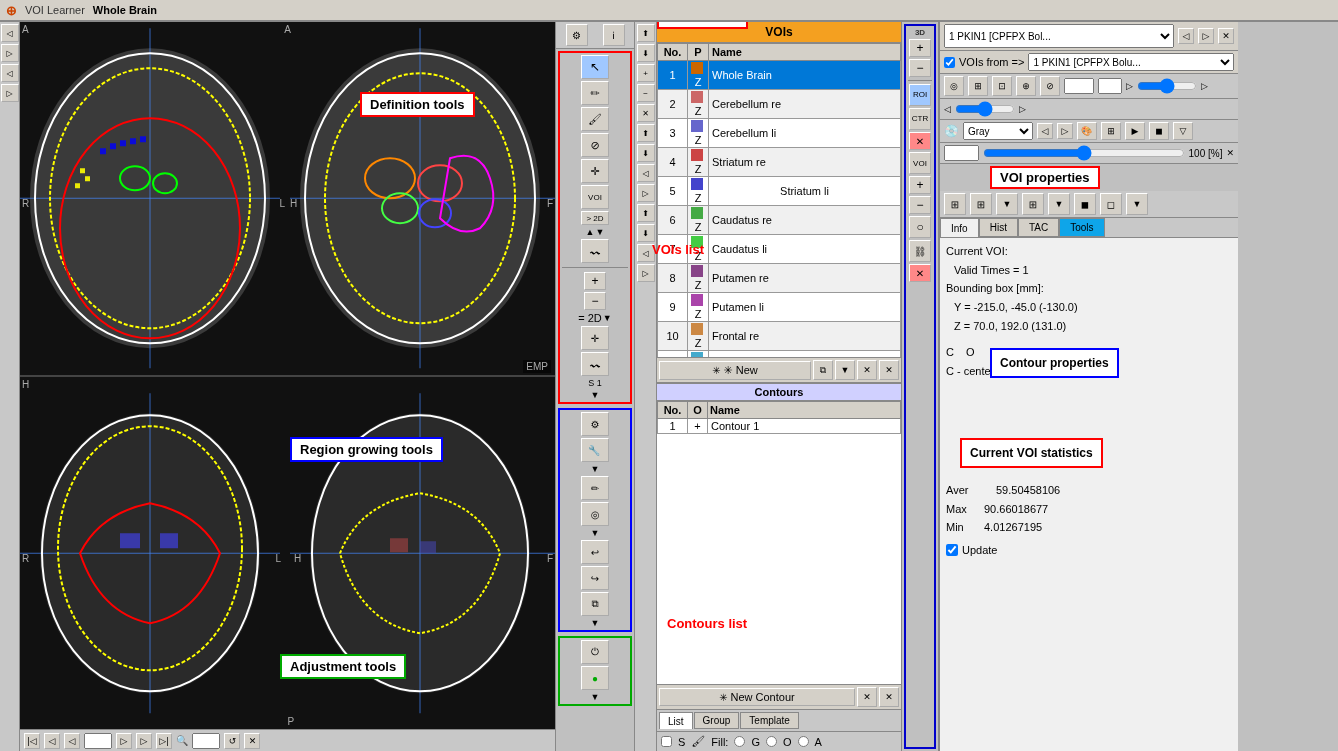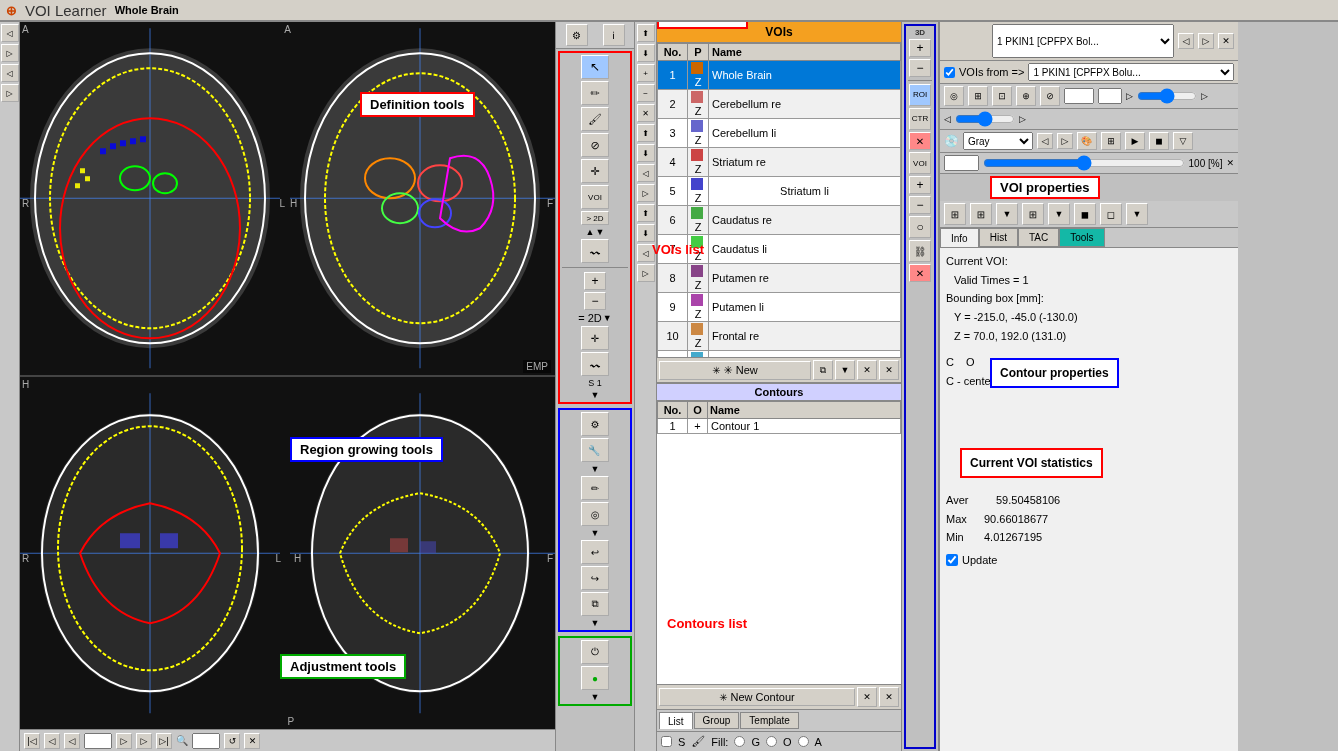--- a/index.html
+++ b/index.html
@@ -20,21 +20,21 @@
     .main-layout { display: flex; width: 1338px; height: 751px; overflow: hidden; flex-direction: column; }
     .content-row { display: flex; flex: 1; overflow: hidden; }
   </style>
 </head>
 <body>
 
 <div class="main-layout">
 
   <div style="background:#d4d0c8; border-bottom:2px solid #888; height:22px; display:flex; align-items:center; padding:0 6px; gap:8px; font-size:11px;">
     <span style="color:#cc4400; font-weight:bold; font-size:13px;">⊕</span>
-    <span style="font-size:15px; color:#333;">VOI Learner</span>
+    <span style="font-size:11px; color:#333;">VOI Learner</span>
     <span style="font-size:11px; font-weight:bold; color:#000;">Whole Brain</span>
   </div>
 
   <div class="content-row">
 
     <div class="slim-toolbar" style="background:#c8c8c8; border-right:1px solid #888; width:20px;">
       <div class="slim-btn" style="font-size:8px;">◁</div>
       <div class="slim-btn">▷</div>
       <div class="slim-btn">◁</div>
       <div class="slim-btn">▷</div>
@@ -385,21 +385,21 @@
       <button style="width:22px;height:18px;background:#d4d0c8;border:1px outset #fff;font-size:12px;cursor:pointer;">+</button>
       <button style="width:22px;height:18px;background:#d4d0c8;border:1px outset #fff;font-size:12px;cursor:pointer;">−</button>
       <button style="width:22px;height:22px;background:#d4d0c8;border:1px outset #fff;font-size:12px;cursor:pointer;">○</button>
       <button style="width:22px;height:22px;background:#d4d0c8;border:1px outset #fff;font-size:10px;cursor:pointer;">⛓</button>
       <button style="width:22px;height:18px;background:#ff8888;border:1px outset #fff;font-size:10px;cursor:pointer;">✕</button>
     </div>
 
     <div class="right-panel-wrap">
 
       <div style="background:#d4d0c8; padding:2px 4px; display:flex; align-items:center; gap:4px; border-bottom:1px solid #888; font-size:10px;">
-        <select style="flex:1; font-size:10px; height:34px;margin-left:48px;">
+        <select style="flex:1; font-size:10px; height:24px;">
           <option>1 PKIN1 [CPFPX Bol...</option>
         </select>
         <button style="width:16px;height:16px;background:#d4d0c8;border:1px outset #fff;font-size:9px;cursor:pointer;">◁</button>
         <button style="width:16px;height:16px;background:#d4d0c8;border:1px outset #fff;font-size:9px;cursor:pointer;">▷</button>
         <button style="width:16px;height:16px;background:#d4d0c8;border:1px outset #fff;font-size:9px;cursor:pointer;">✕</button>
       </div>
 
       <div style="background:#d4d0c8; padding:2px 4px; display:flex; align-items:center; gap:4px; border-bottom:1px solid #888; font-size:10px;">
         <input type="checkbox" checked="" style="width: 11px; height: 11px;">
         <span>VOIs from =&gt;</span>
@@ -460,21 +460,21 @@
         <button style="width:22px;height:22px;background:#d4d0c8;border:1px outset #fff;font-size:9px;cursor:pointer;">▼</button>
         <button style="width:22px;height:22px;background:#d4d0c8;border:1px outset #fff;font-size:10px;cursor:pointer;">◼</button>
         <button style="width:22px;height:22px;background:#d4d0c8;border:1px outset #fff;font-size:10px;cursor:pointer;">◻</button>
         <button style="width:22px;height:22px;background:#d4d0c8;border:1px outset #fff;font-size:9px;cursor:pointer;">▼</button>
       </div>
 
       <div style="display:flex; border-bottom:1px solid #888; background:#c8c8c8;">
         <button style="padding:3px 10px; background:#f0f0f0; border:1px solid #888; border-bottom:none; cursor:pointer; font-size:10px;">Info</button>
         <button style="padding:3px 10px; background:#d4d0c8; border:1px solid #888; cursor:pointer; font-size:10px;">Hist</button>
         <button style="padding:3px 10px; background:#d4d0c8; border:1px solid #888; cursor:pointer; font-size:10px;">TAC</button>
-        <button style="padding:3px 10px; background:#14b8a6; border:1px solid #888; cursor:pointer; font-size:10px;">Tools</button>
+        <button style="padding:3px 10px; background:#0ea5e9; border:1px solid #888; cursor:pointer; font-size:10px;">Tools</button>
       </div>
 
       <div style="flex:1; background:#f0f0f0; padding:4px 6px; font-size:10px; line-height:1.7; overflow:hidden; position:relative;">
         <div>Current VOI:</div>
         <div style="padding-left:8px;">Valid Times = 1</div>
         <div>Bounding box [mm]:</div>
         <div style="padding-left:8px;">Y = -215.0, -45.0 (-130.0)</div>
         <div style="padding-left:8px; margin-bottom:4px;">Z = 70.0, 192.0 (131.0)</div>
 
         <div style="position:absolute; top:110px; left:50px; z-index:50;">

